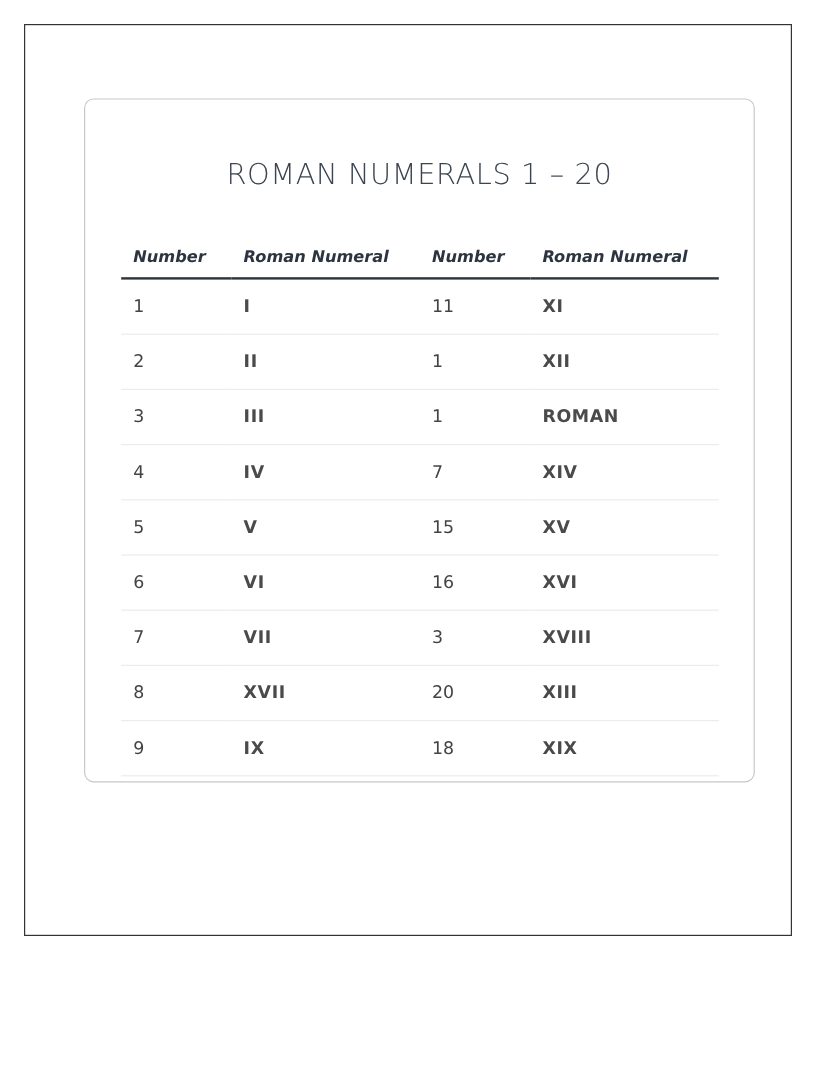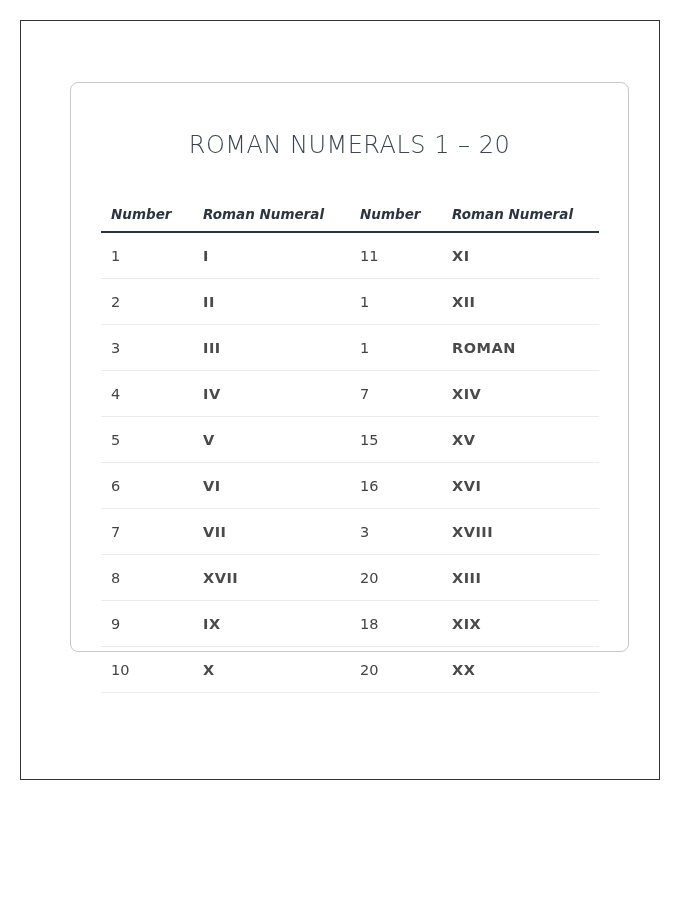--- a/index.html
+++ b/index.html
@@ -102,22 +102,16 @@
             <td class="rn">XVII</td>
             <td>20</td>
             <td class="rn">XIII</td>
           </tr>
           <tr>
             <td>9</td>
             <td class="rn">IX</td>
             <td>18</td>
             <td class="rn">XIX</td>
           </tr>
-          <tr>
-            <td>10</td>
-            <td class="rn">X</td>
-            <td>20</td>
-            <td class="rn">XX</td>
-          </tr>
         </tbody>
     </table>
   </div>
 </div>
 
 </body></html>

